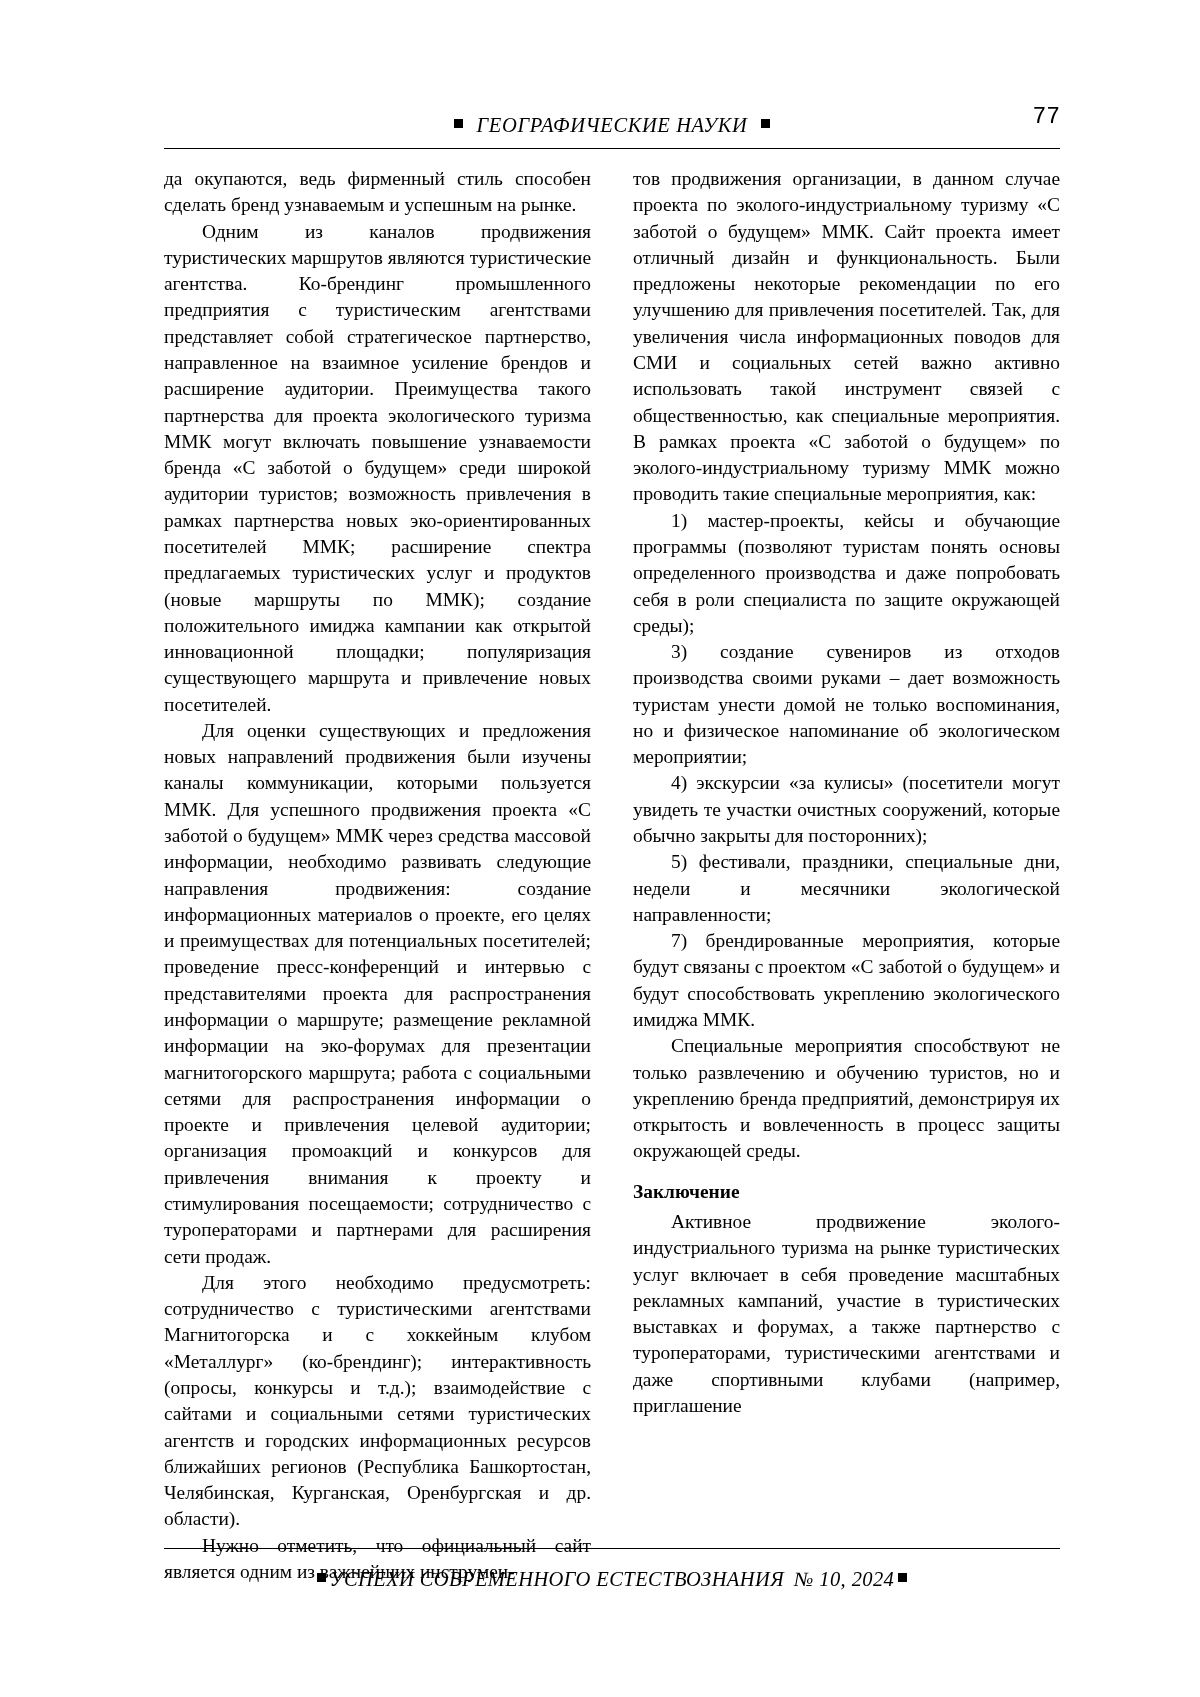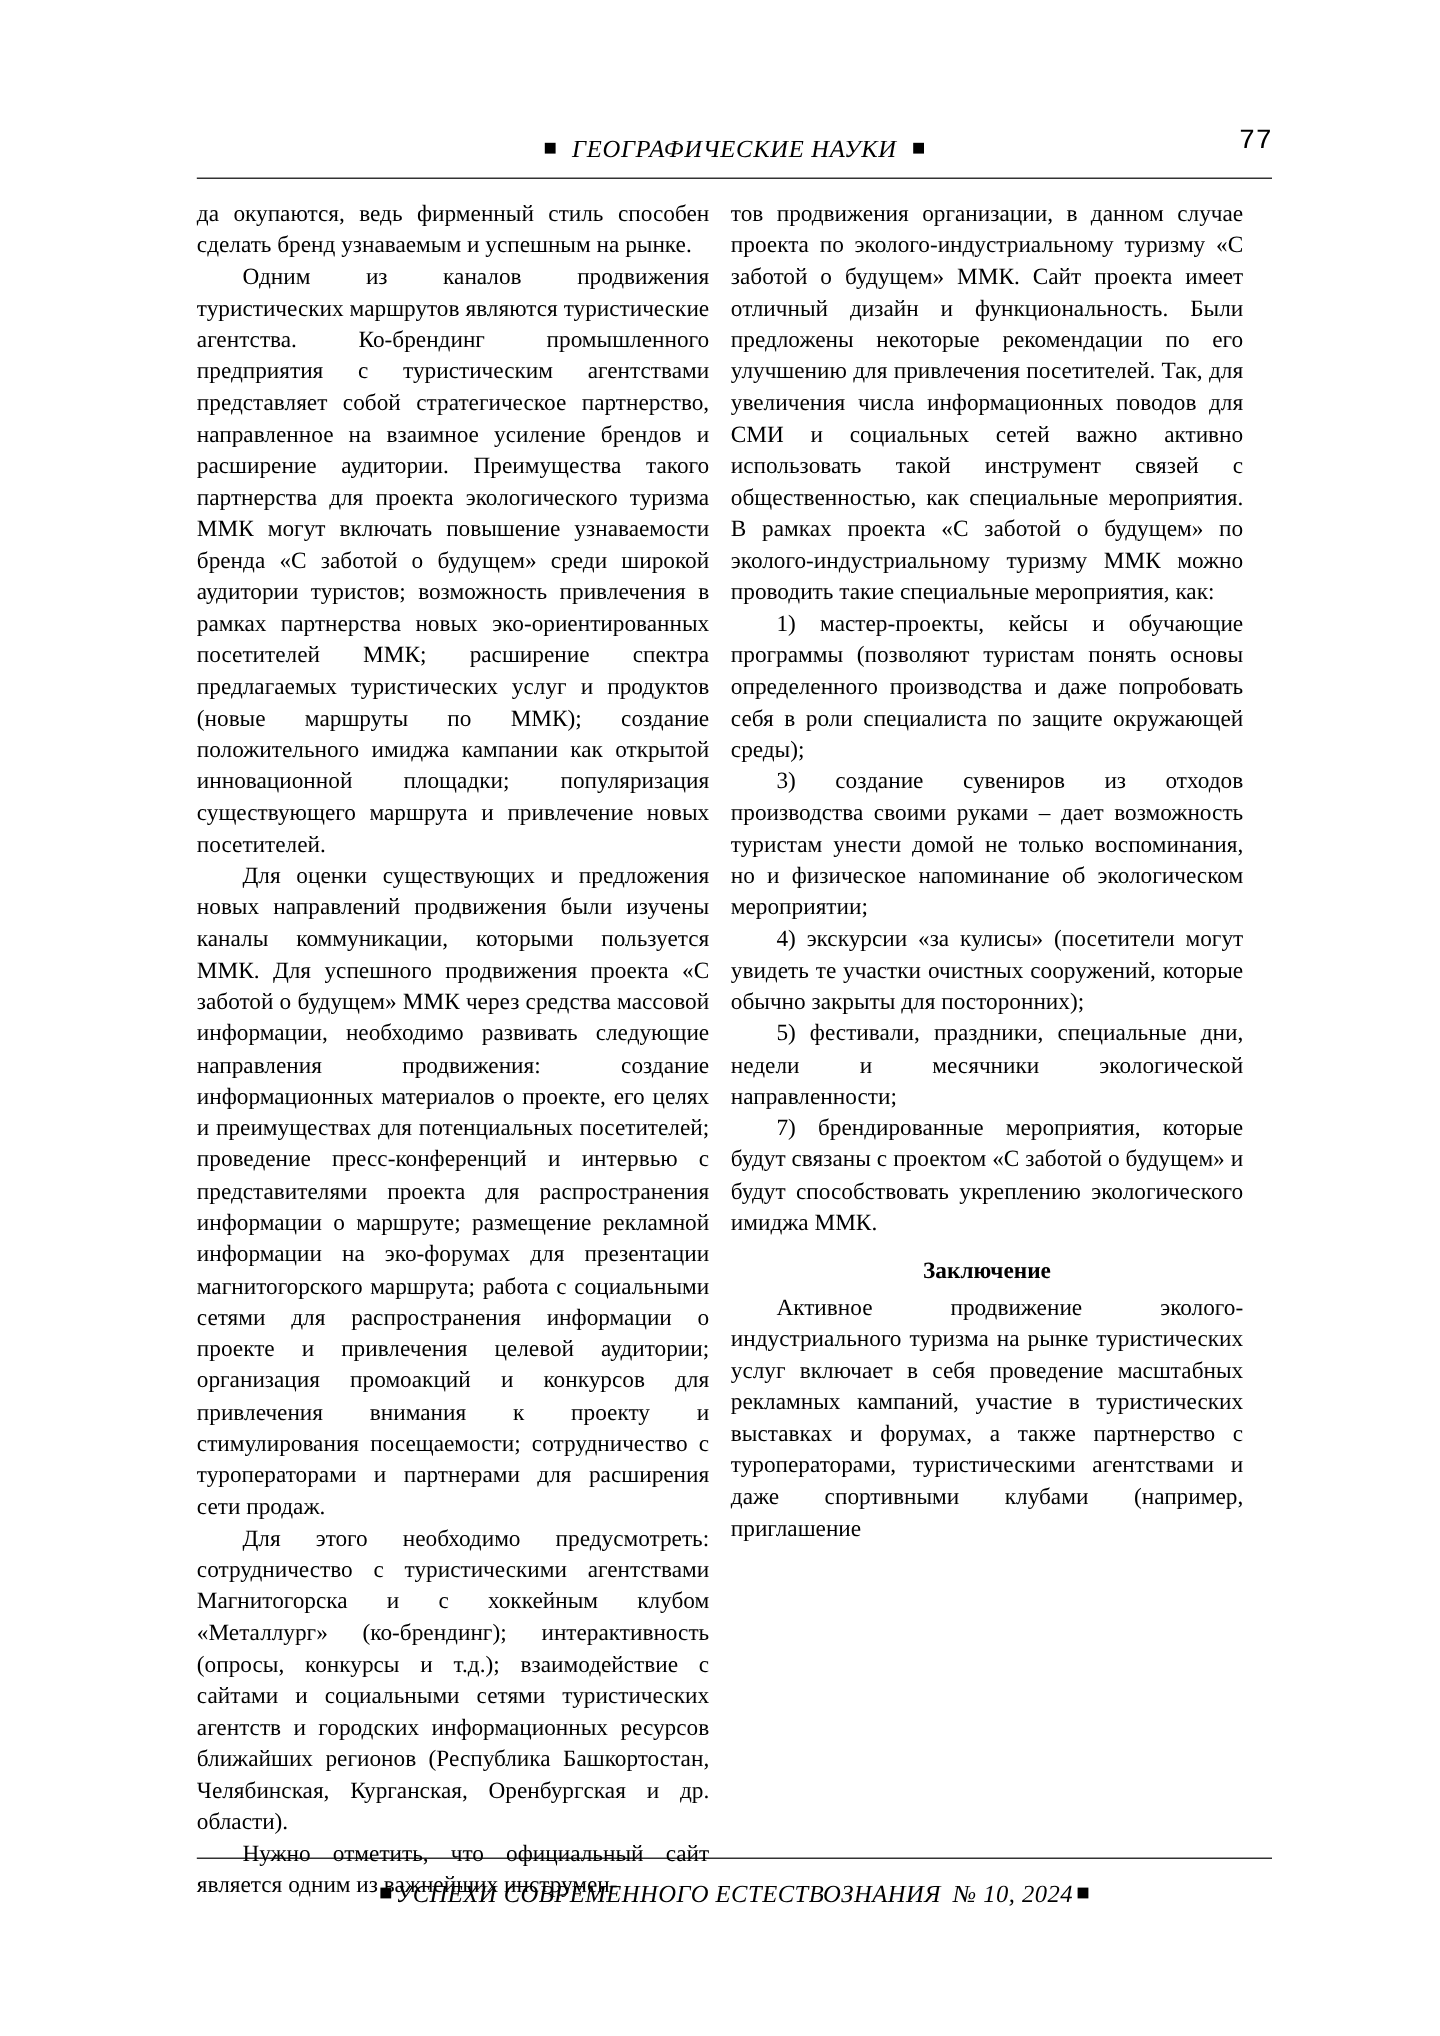--- a/index.html
+++ b/index.html
@@ -67,42 +67,42 @@
   }
 
   
   .columns {
     position: absolute;
     left: 152px;
     top: 166px;
     width: 896px;
     height: 1340px;
     display: flex;
-    gap: 18px;
+    gap: 42px;
   }
   .col {
     width: 427px;
     font-size: 19.4px;
     line-height: 1.355;
     text-align: justify;
     text-justify: inter-word;
     hyphens: manual;
   }
   .col p {
     margin: 0;
     text-indent: 38px;
   }
   .col p.noindent {
     text-indent: 0;
   }
   .col h2.section {
     margin: 14px 0 4px 0;
     font-size: 19.4px;
     font-weight: bold;
-    text-align: center;
+    text-align: left;
     text-indent: 0;
   }
 
   
   .rule-bottom {
     position: absolute;
     left: 152px;
     right: 152px;
     bottom: 148px;
     border-top: 1.6px solid #000;
@@ -154,20 +154,21 @@
       <p>Нужно отметить, что официальный сайт является одним из важнейших инструмен-</p>
     </div>
 
     <div class="col">
       <p class="noindent">тов продвижения организации, в данном случае проекта по эколого-индустриальному туризму «С заботой о будущем» ММК. Сайт проекта имеет отличный дизайн и функциональность. Были предложены некоторые рекомендации по его улучшению для привлечения посетителей. Так, для увеличения числа информационных поводов для СМИ и социальных сетей важно активно использовать такой инструмент связей с общественностью, как специальные мероприятия. В рамках проекта «С заботой о будущем» по эколого-индустриальному туризму ММК можно проводить такие специальные мероприятия, как:</p>
       <p>1) мастер-проекты, кейсы и обучающие программы (позволяют туристам понять основы определенного производства и даже попробовать себя в роли специалиста по защите окружающей среды);</p>
       <p>3) создание сувениров из отходов производства своими руками – дает возможность туристам унести домой не только воспоминания, но и физическое напоминание об экологическом мероприятии;</p>
       <p>4) экскурсии «за кулисы» (посетители могут увидеть те участки очистных сооружений, которые обычно закрыты для посторонних);</p>
       <p>5) фестивали, праздники, специальные дни, недели и месячники экологической направленности;</p>
       <p>7) брендированные мероприятия, которые будут связаны с проектом «С заботой о будущем» и будут способствовать укреплению экологического имиджа ММК.</p>
+      <p>Специальные мероприятия способствуют не только развлечению и обучению туристов, но и укреплению бренда предприятий, демонстрируя их открытость и вовлеченность в процесс защиты окружающей среды.</p>
       <h2 class="section">Заключение</h2>
       <p>Активное продвижение эколого-индустриального туризма на рынке туристических услуг включает в себя проведение масштабных рекламных кампаний, участие в туристических выставках и форумах, а также партнерство с туроператорами, туристическими агентствами и даже спортивными клубами (например, приглашение</p>
     </div>
 
   </div>
 
   <div class="rule-bottom"></div>
   <div class="footer">
     <div class="footer-inner">
       <span class="sq"></span>

